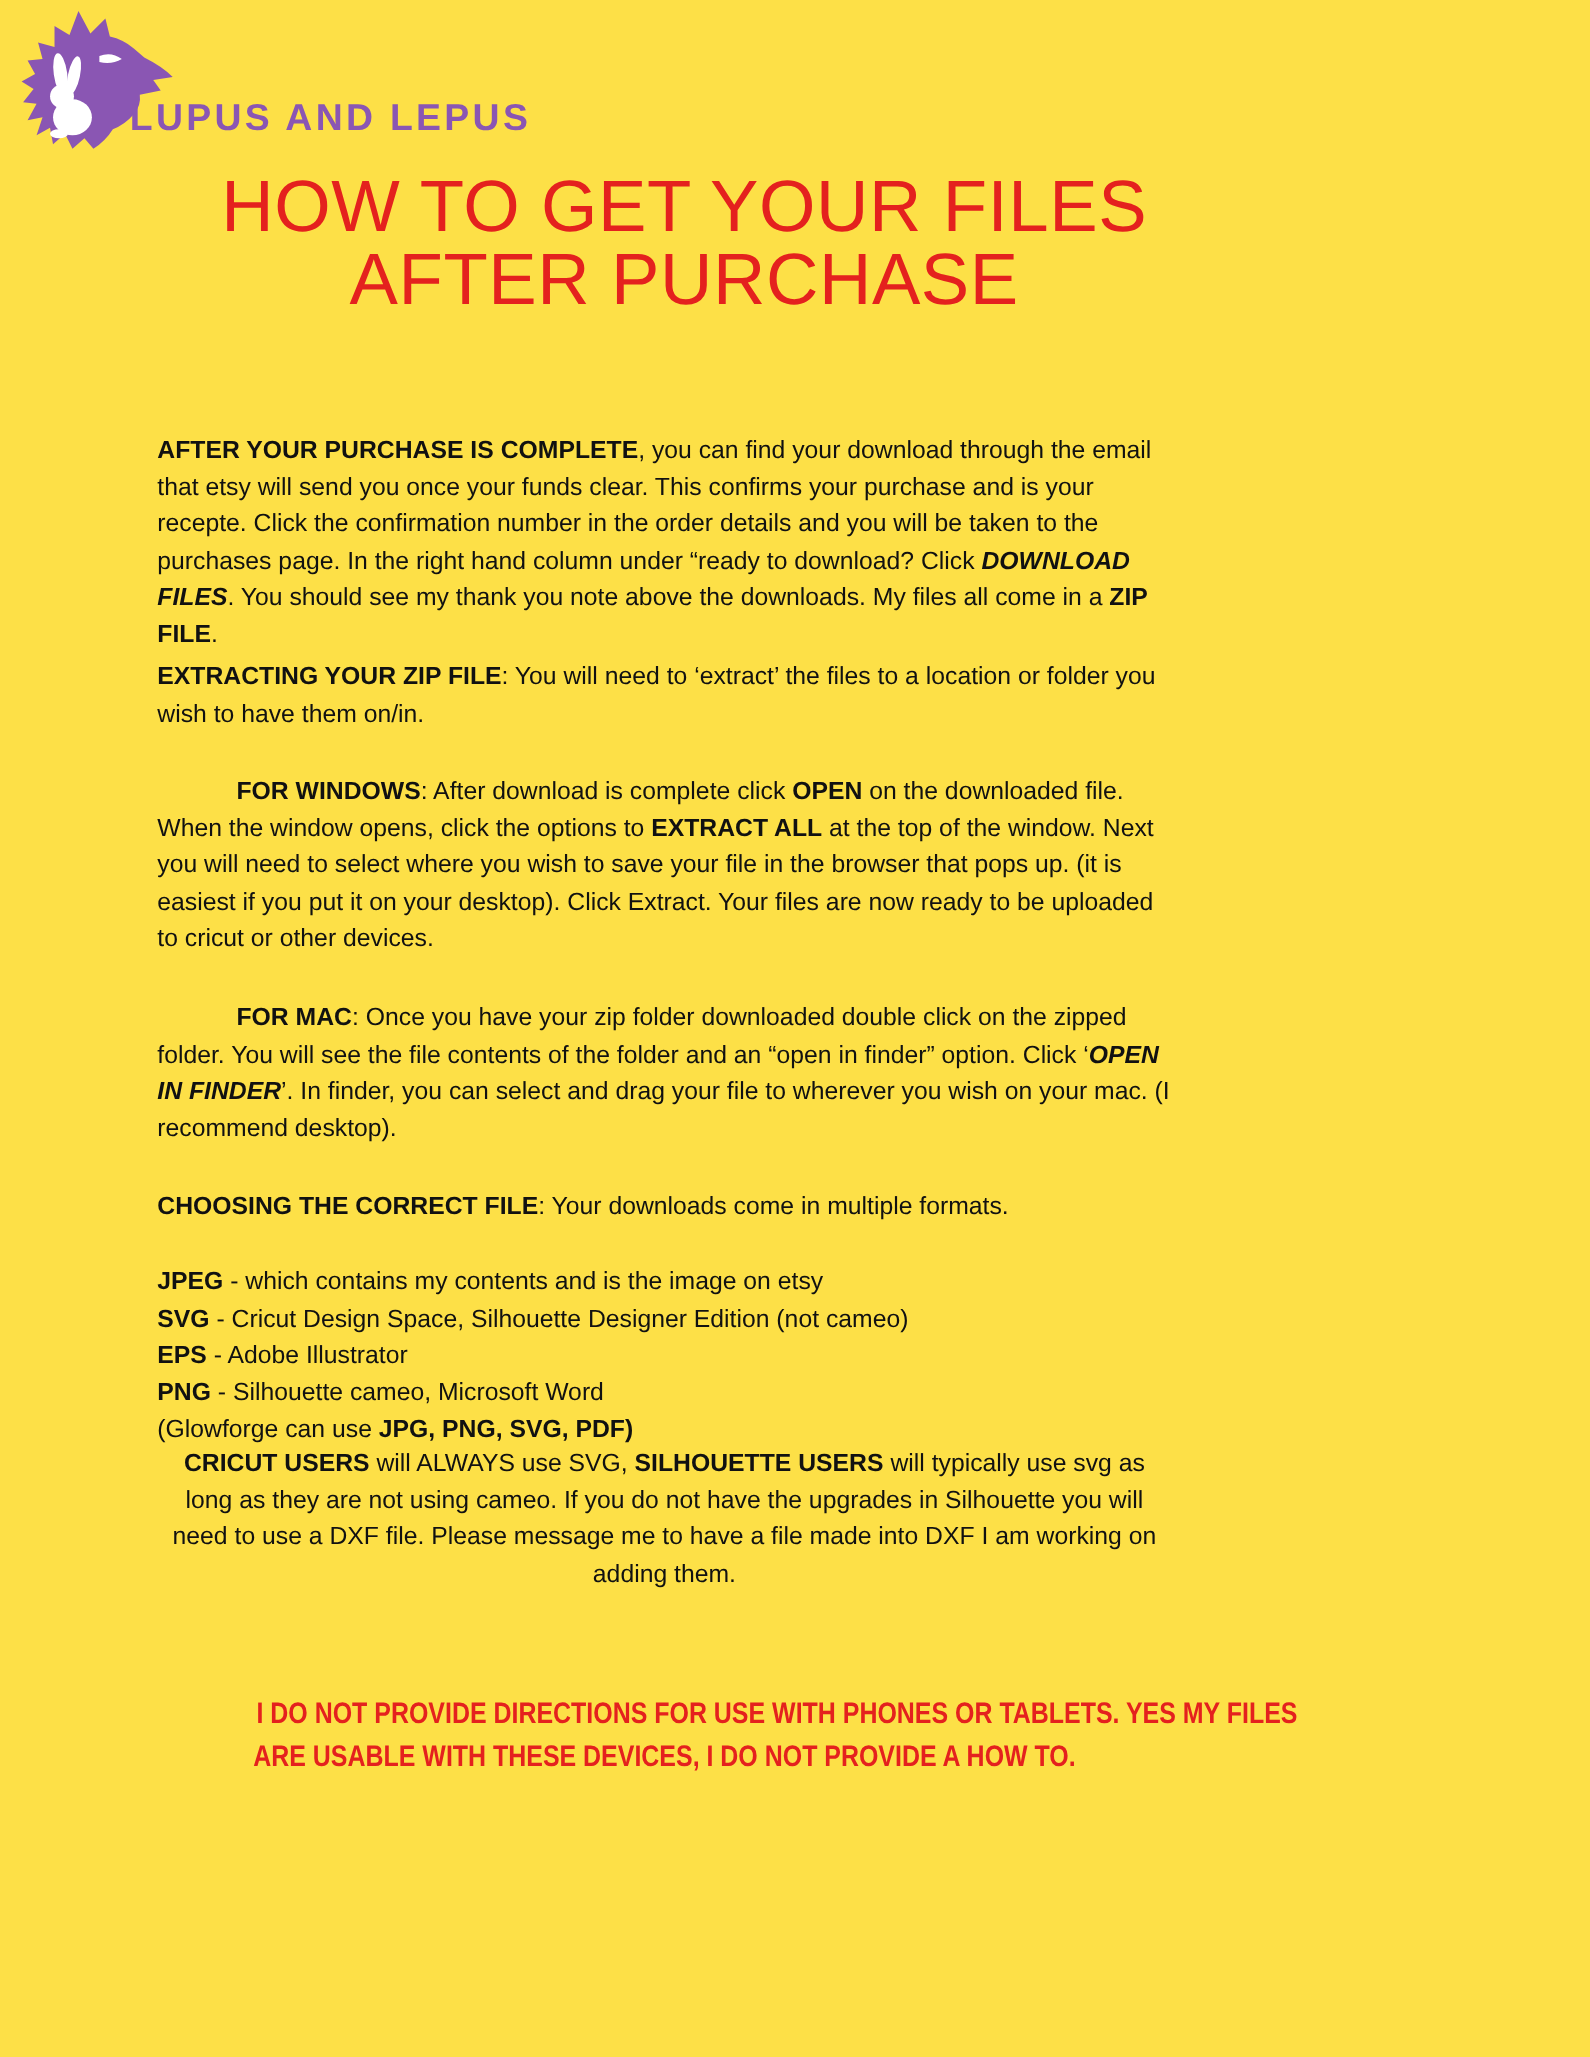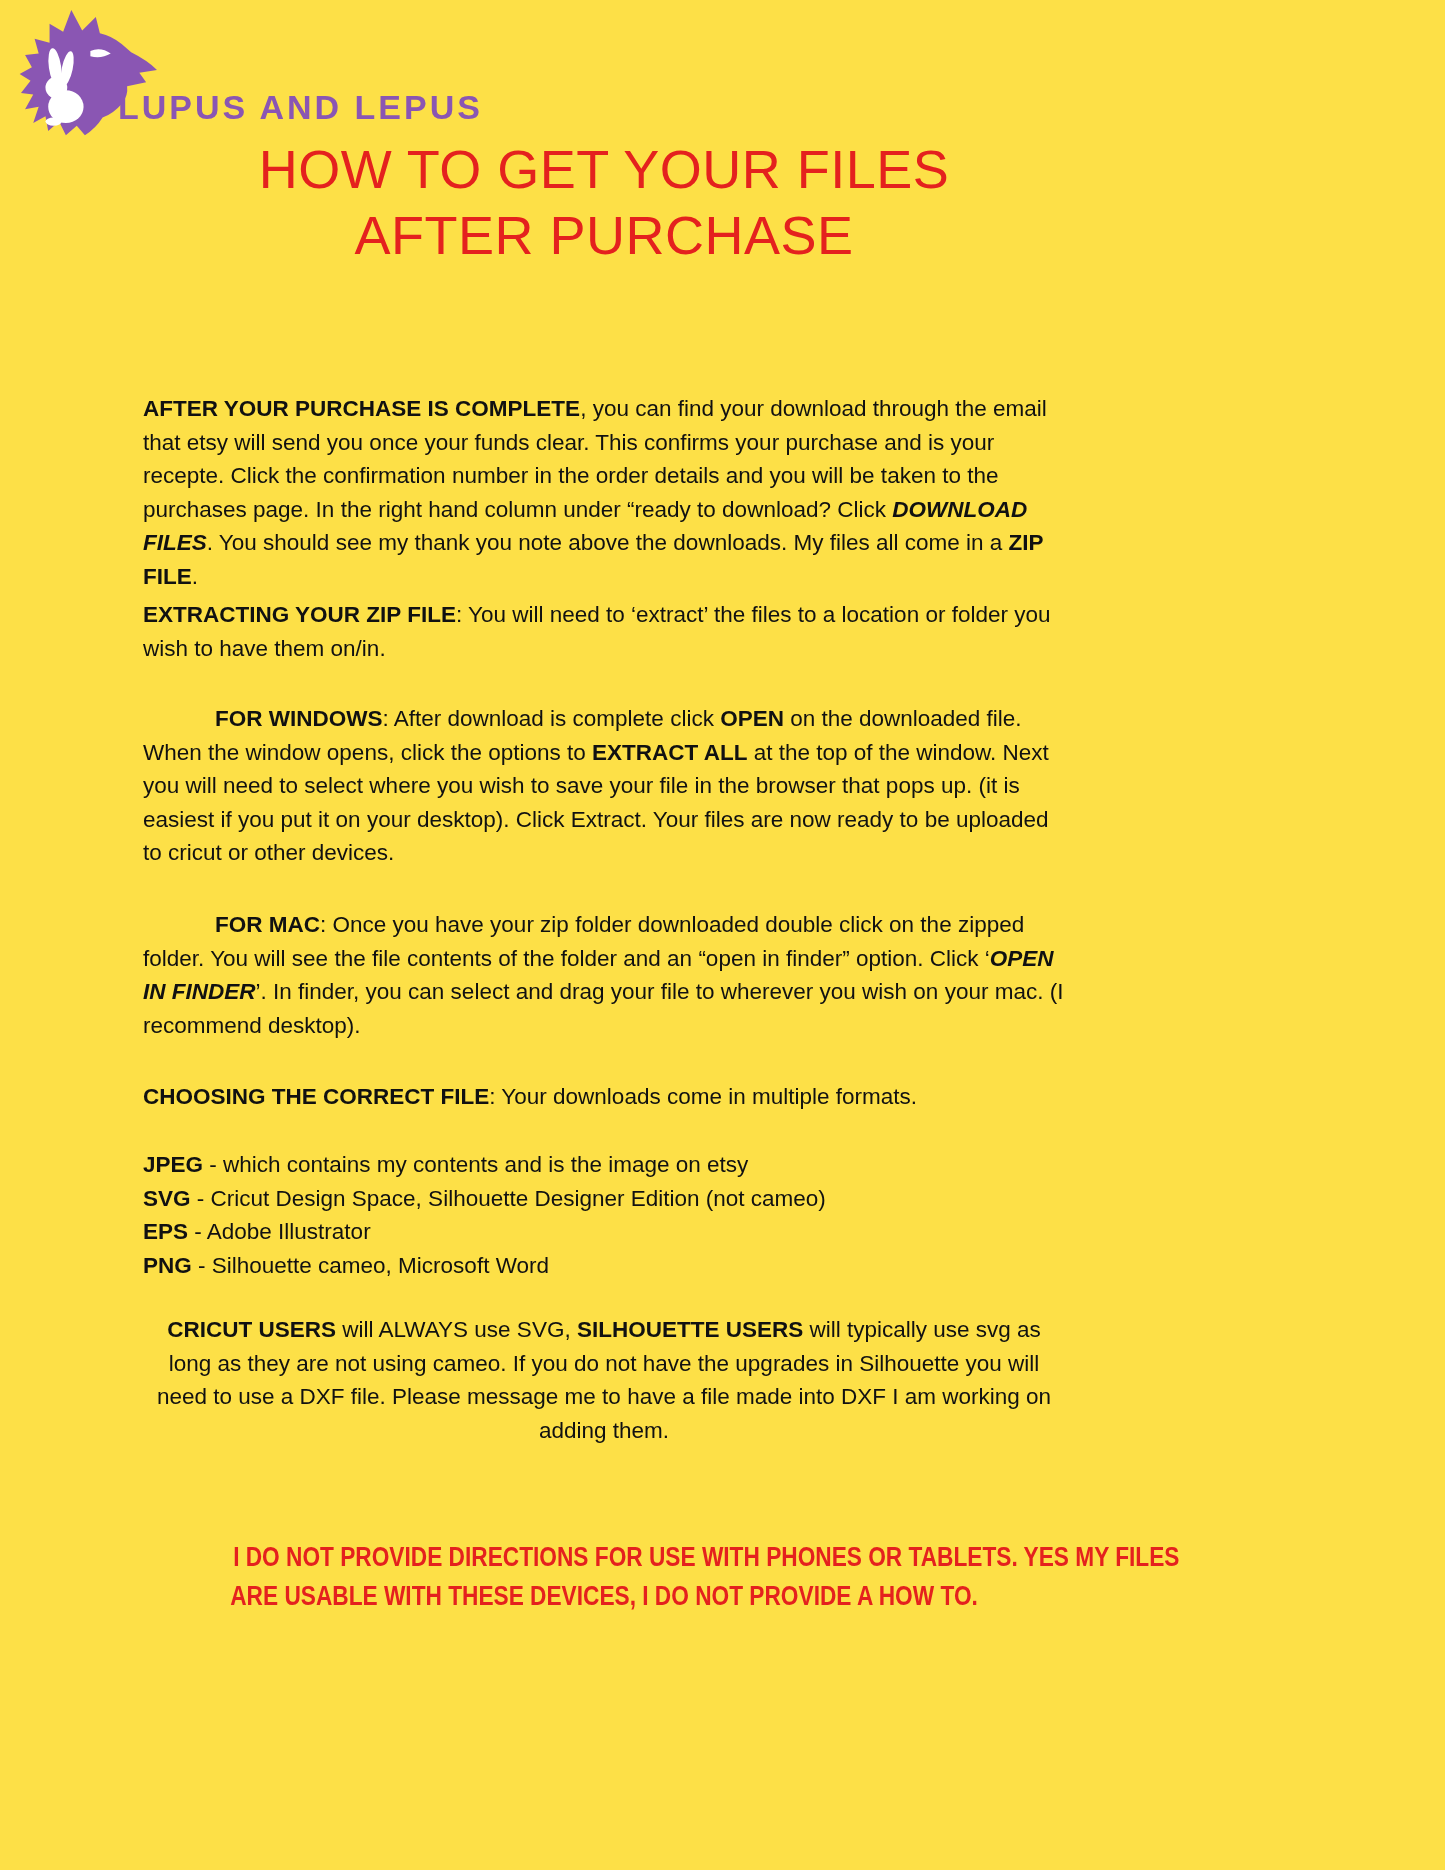--- a/index.html
+++ b/index.html
@@ -15,23 +15,23 @@
   
   .logo{position:absolute;left:14px;top:6px;width:480px;height:140px;}
   .logo svg{position:absolute;left:0;top:0;}
   .brand-name{
     position:absolute;left:104px;top:82px;
     font-size:34px;font-weight:bold;letter-spacing:3px;
     color:#8a56b3;white-space:nowrap;
   }
   
   .title{
-    position:absolute;left:143px;top:136px;width:922px;margin:0;
+    position:absolute;left:143px;top:136px;width:922px;margin:18px;
     text-align:center;font-weight:normal;
-    font-size:54px;line-height:66px;color:#e4211e;letter-spacing:0.5px;
+    font-size:66px;line-height:66px;color:#e4211e;letter-spacing:0.5px;
   }
   
   .para{
     position:absolute;left:143px;width:922px;margin:0;
     font-size:22.5px;line-height:33.5px;color:#111111;
   }
   .para .b{font-weight:bold;}
   .para .bi{font-weight:bold;font-style:italic;}
   .indent{text-indent:72px;}
   .p1{top:392px;}
@@ -86,20 +86,21 @@
 
   <p class="para p5"><span class="b">CHOOSING THE CORRECT FILE</span><span>: Your downloads come in multiple formats.</span></p>
 
   <p class="para p4 indent"><span class="b">FOR MAC</span><span>: Once you have your zip folder downloaded double click on the zipped folder. You will see the file contents of the folder and an “open in finder” option. Click ‘</span><span class="bi">OPEN IN FINDER</span><span>’. In finder, you can select and drag your file to wherever you wish on your mac. (I recommend desktop).</span></p>
 
   <div class="formats">
     <p class="para"><span class="b">JPEG</span><span> - which contains my contents and is the image on etsy</span></p>
     <p class="para"><span class="b">SVG</span><span> - Cricut Design Space, Silhouette Designer Edition (not cameo)</span></p>
     <p class="para"><span class="b">EPS</span><span> - Adobe Illustrator</span></p>
     <p class="para"><span class="b">PNG</span><span> - Silhouette cameo, Microsoft Word</span></p>
+    <p class="para"><span>(Glowforge can use </span><span class="b">JPG, PNG, SVG, PDF)</span></p>
   </div>
 
   <p class="para p7"><span class="b">CRICUT USERS</span><span> will ALWAYS use SVG, </span><span class="b">SILHOUETTE USERS</span><span> will typically use svg as long as they are not using cameo. If you do not have the upgrades in Silhouette you will need to use a DXF file. Please message me to have a file made into DXF I am working on adding them.</span></p>
 
   <div class="footer-red">
     <div class="red-line"><span>I DO NOT PROVIDE DIRECTIONS FOR USE WITH PHONES OR TABLETS. YES MY FILES</span></div>
     <div class="red-line"><span>ARE USABLE WITH THESE DEVICES, I DO NOT PROVIDE A HOW TO.</span></div>
   </div>
 
 </div>

